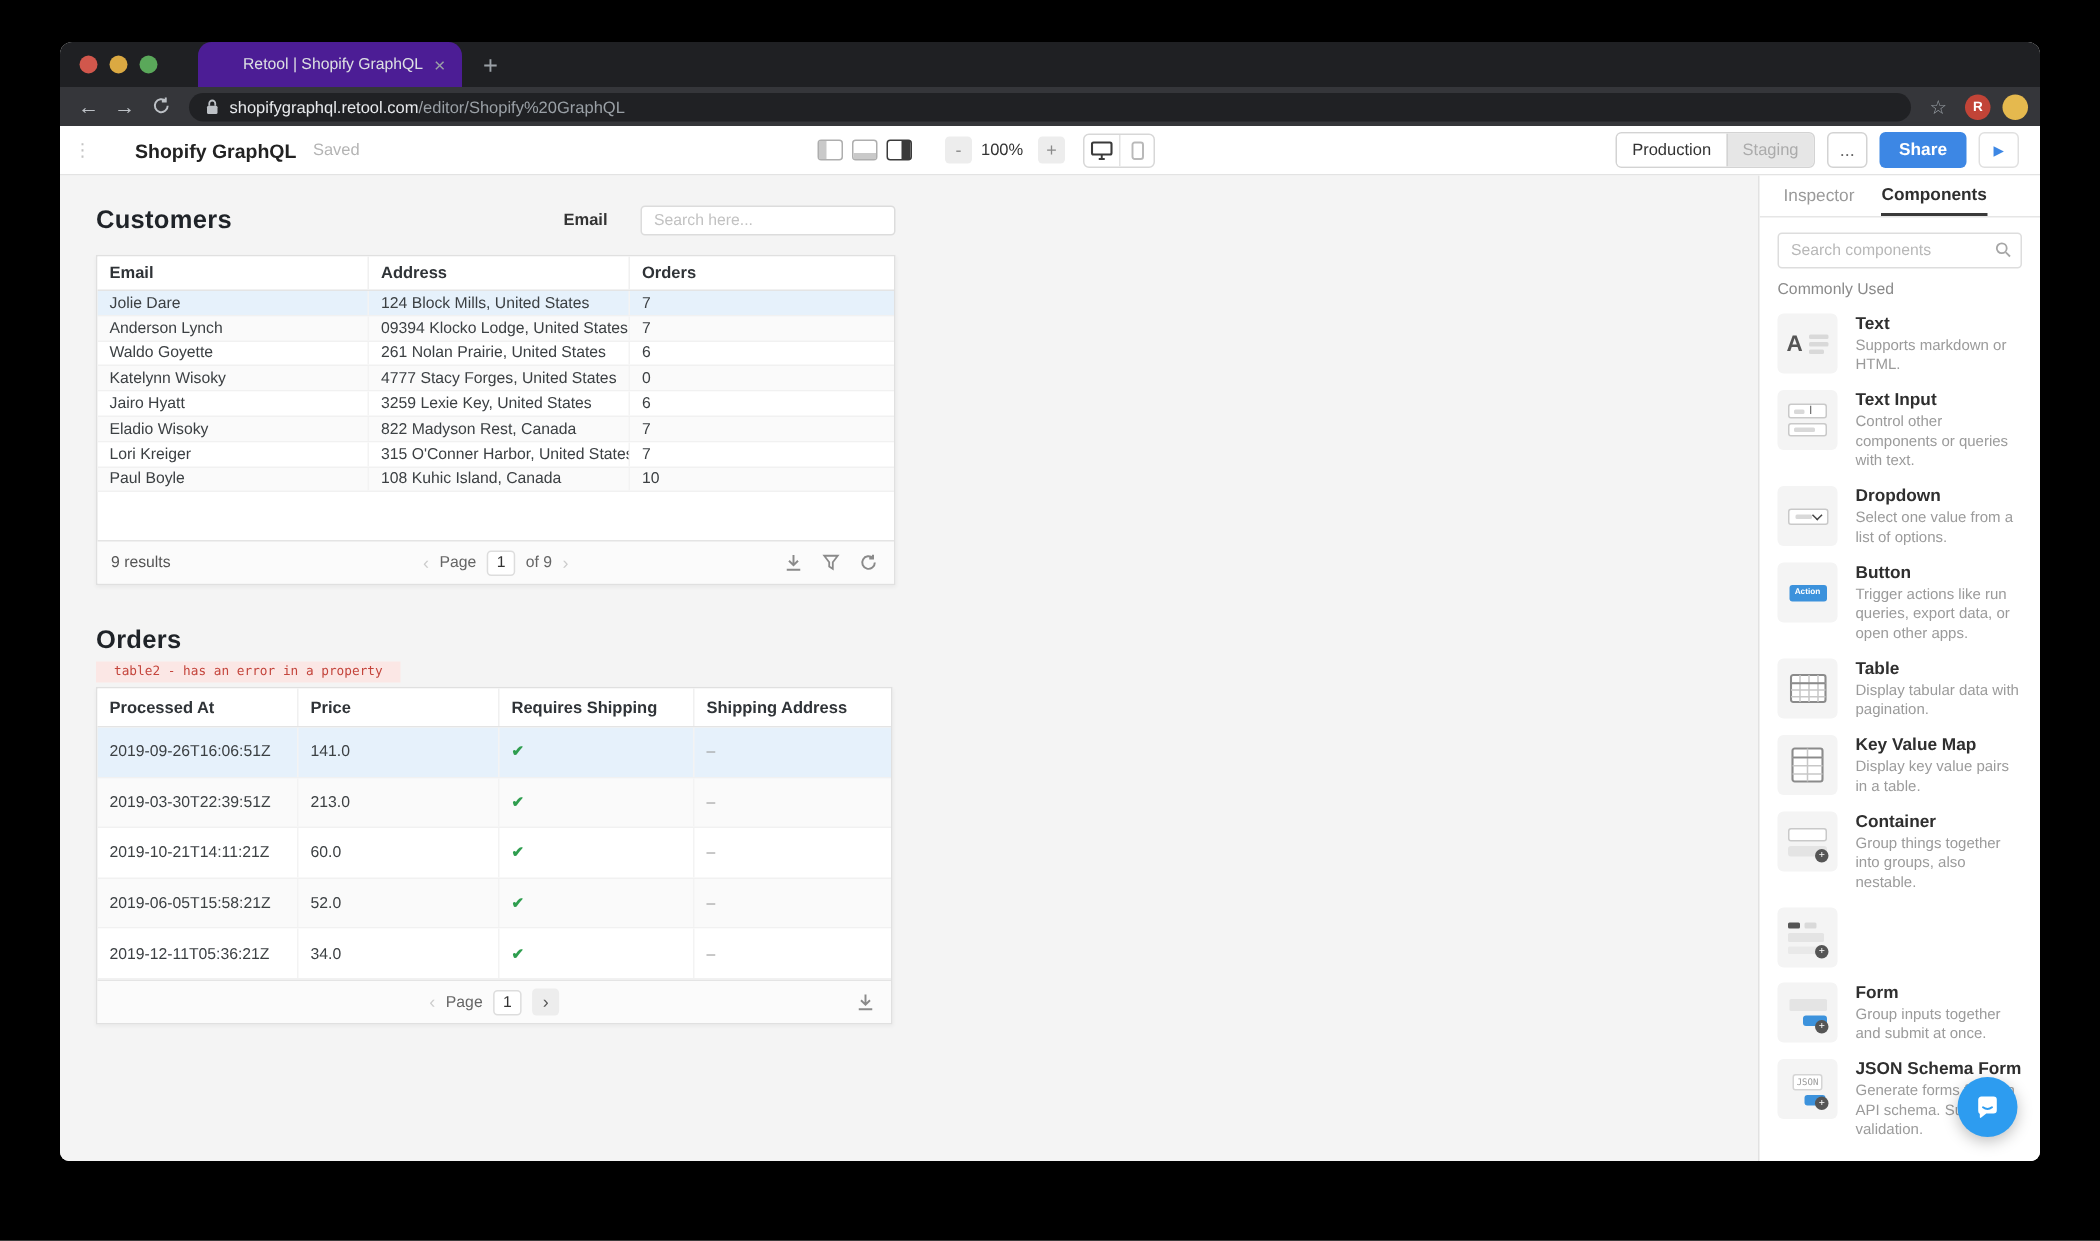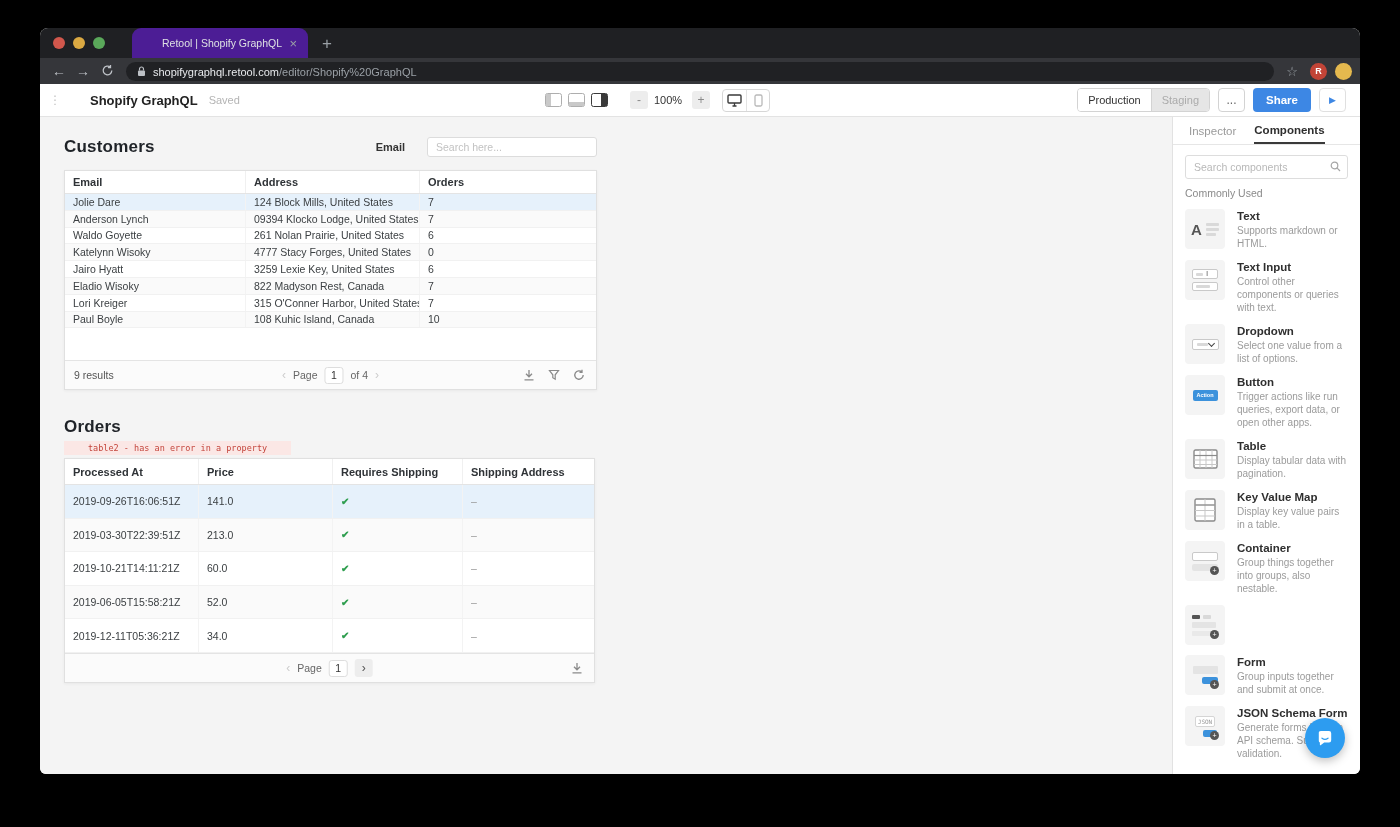--- a/index.html
+++ b/index.html
@@ -59,21 +59,21 @@
   .canvas{position:absolute;left:0;top:89px;width:1132px;height:657px;background:#f4f4f4}
   .block{position:absolute;left:24px}
   .c-block{top:18px;width:533px}
   .o-block{top:300px;width:531px}
   .block-head{display:flex;align-items:center;height:24px;margin-bottom:11px}
   h1.sec-title{font-size:17px;font-weight:700;color:#1f2328;letter-spacing:.2px}
   .email-group{margin-left:auto;display:flex;align-items:center;gap:22px}
   .email-label{font-size:11px;font-weight:700;color:#333}
   .search-input{width:170px;height:20px;border:1px solid #dcdcdc;border-radius:3px;font-size:10.5px;padding:0 8px;color:#333;font-family:Liberation Sans, sans-serif}
   .search-input::placeholder{color:#c2c2c2}
-  .err-badge{display:inline-block;font-family:"DejaVu Sans Mono",monospace;font-size:8.5px;color:#c4453c;background:#fbe7e5;padding:2px 24px;margin-top:1px}
+  .err-badge{display:inline-block;font-family:"DejaVu Sans Mono",monospace;font-size:8.5px;color:#c4453c;background:#fbe7e5;padding:2px 12px;margin-top:1px}
   .tbl{background:#fff;border:1px solid #e0e0e0;box-shadow:0 1px 3px rgba(0,0,0,.05)}
   .o-block .tbl{margin-top:3px}
   .tbl-head{display:flex;border-bottom:1px solid #e4e4e4;background:#fff}
   .hcell{font-size:11px;font-weight:700;color:#2f3337;padding:0 8px;display:flex;align-items:center;border-right:1px solid #f0f0f0}
   .hcell:last-child{border-right:none}
   .cust .hcell{height:22px}
   .ord .hcell{height:25px}
   .cust .tbl-body{height:166px;overflow:hidden}
   .ord .tbl-body{height:168px;overflow:hidden}
   .tbl-row{display:flex;border-bottom:1px solid #f1f1f1;background:#fff}
@@ -277,21 +277,21 @@
               <div class="cell c-addr">108 Kuhic Island, Canada</div>
               <div class="cell c-ord">10</div>
             </div>
           </div>
         <div class="tbl-foot">
           <span class="results">9 results</span>
           <div class="pag">
             <span class="chev">‹</span>
             <span>Page</span>
             <input class="page-input" value="1" style="">
-            <span>of 4</span>
+            <span>of 9</span>
             <span class="chev">›</span>
           </div>
           <div class="foot-icons">
             <svg width="12" height="12" viewBox="0 0 12 12">
                 <path d="M6 1v6M3 4.8 6 7.8l3-3M1.5 10.8h9" fill="none" stroke="#8a8a8a" stroke-width="1.3"></path>
               </svg>
             <svg width="12" height="12" viewBox="0 0 12 12">
                 <path d="M1.5 1.5h9L7.2 5.8v4.4L4.8 8.7V5.8z" fill="none" stroke="#8a8a8a" stroke-width="1.2"></path>
               </svg>
             <svg width="12" height="12" viewBox="0 0 12 12">

